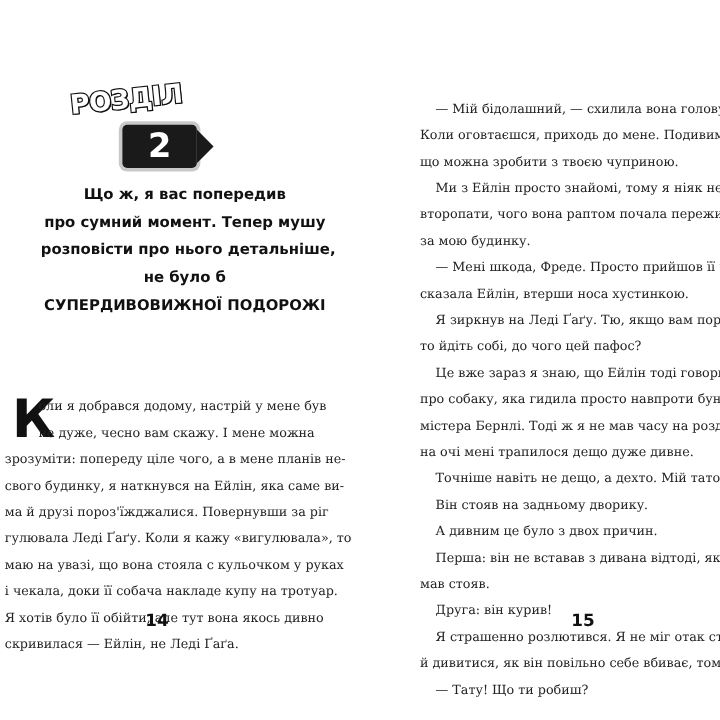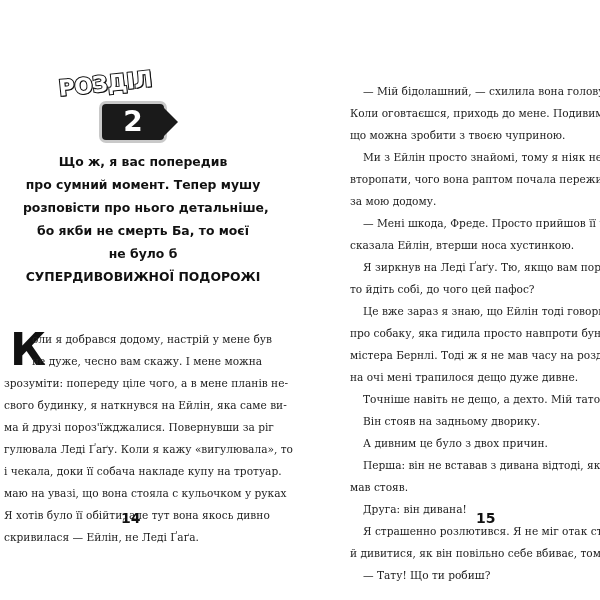--- a/index.html
+++ b/index.html
@@ -9,21 +9,21 @@
   .page-right { left:300px; width:300px; }
 
   .chapter-badge { position:absolute; left:60px; top:68px; width:120px; height:74px; }
   .chapter-word { position:absolute; left:0; top:8px; font-family:"DejaVu Sans", sans-serif; font-weight:bold; font-size:22px; color:#fff; letter-spacing:-0.5px;
     -webkit-text-stroke:2px #111; paint-order:stroke fill; transform:rotate(-6deg); transform-origin:left bottom; text-shadow:1px 1px 0 #111; }
   .chapter-plate { position:absolute; left:42px; top:36px; width:62px; height:36px; background:#1a1a1a; border-radius:4px;
     box-shadow:0 0 0 3px #c9c9c9; }
   .chapter-plate::after { content:""; position:absolute; right:-14px; top:4px; border-left:14px solid #1a1a1a; border-top:14px solid transparent; border-bottom:14px solid transparent; }
   .chapter-num { position:absolute; left:0; right:0; top:2px; text-align:center; color:#fff; font-family:"DejaVu Sans", sans-serif; font-weight:bold; font-size:28px; line-height:32px; }
 
-  .intro { position:absolute; left:23px; top:150px; width:240px; text-align:center; font-family:"DejaVu Sans", sans-serif; font-weight:bold; font-size:12.4px; line-height:23px; color:#111; }
+  .intro { position:absolute; left:34px; top:150px; width:240px; text-align:center; font-family:"DejaVu Sans", sans-serif; font-weight:bold; font-size:12.4px; line-height:23px; color:#111; }
   .intro div { white-space:nowrap; }
 
   .body-text { position:absolute; font-size:10.6px; line-height:22px; color:#222; text-align:justify; }
   .left-body { left:4px; top:328px; width:246px; }
   .right-body { left:350px; top:80px; width:246px; }
   .line { white-space:nowrap; display:block; text-align-last:justify; }
   .line.last { text-align-last:left; }
   .indent { padding-left:13px; }
   .dropcap-line { padding-left:28px; }
   .dropcap { position:absolute; left:10px; top:330px; font-family:"DejaVu Sans", sans-serif; font-weight:bold; font-size:44px; line-height:40px; color:#111; }
@@ -40,61 +40,60 @@
     <div class="chapter-word">РОЗДІЛ</div>
     <div class="chapter-plate">
       <div class="chapter-num">2</div>
     </div>
   </div>
 
   <div class="intro">
     <div>Що ж, я вас попередив</div>
     <div>про сумний момент. Тепер мушу</div>
     <div>розповісти про нього детальніше,</div>
-    <div>бо якби не смерть Ба, то моєї</div>
     <div>не було б</div>
     <div>СУПЕРДИВОВИЖНОЇ ПОДОРОЖІ</div>
   </div>
 
   <div class="dropcap">К</div>
   <div class="body-text left-body">
     <span class="line dropcap-line">оли я добрався додому, настрій у мене був</span>
     <span class="line dropcap-line">не дуже, чесно вам скажу. І мене можна</span>
     <span class="line">зрозуміти: попереду ціле чого, а в мене планів не-</span>
     <span class="line">свого будинку, я наткнувся на Ейлін, яка саме ви-</span>
     <span class="line">ма й друзі пороз'їжджалися. Повернувши за ріг</span>
     <span class="line">гулювала Леді Ґаґу. Коли я кажу «вигулювала», то</span>
+    <span class="line">маю на увазі, що вона стояла с кульочком у руках</span>
     <span class="line">і чекала, доки її собача накладе купу на тротуар.</span>
-    <span class="line">маю на увазі, що вона стояла с кульочком у руках</span>
     <span class="line">Я хотів було її обійти, але тут вона якось дивно</span>
     <span class="line last">скривилася — Ейлін, не Леді Ґаґа.</span>
   </div>
 
   <div class="page-number pn-left">14</div>
 </div>
 
 <div class="page page-right"></div>
 <div class="body-text right-body" id="right-body">
     <span class="line indent">— Мій бідолашний, — схилила вона голову. —</span>
     <span class="line">Коли оговтаєшся, приходь до мене. Подивимося,</span>
     <span class="line last">що можна зробити з твоєю чуприною.</span>
     <span class="line indent">Ми з Ейлін просто знайомі, тому я ніяк не міг</span>
     <span class="line">второпати, чого вона раптом почала переживати</span>
-    <span class="line last">за мою додому.</span>
+    <span class="line last">за мою будинку.</span>
     <span class="line indent">— Мені шкода, Фреде. Просто прийшов її час, —</span>
     <span class="line last">сказала Ейлін, втерши носа хустинкою.</span>
     <span class="line indent">Я зиркнув на Леді Ґаґу. Тю, якщо вам пора йти,</span>
     <span class="line last">то йдіть собі, до чого цей пафос?</span>
     <span class="line indent">Це вже зараз я знаю, що Ейлін тоді говорила не</span>
     <span class="line">про собаку, яка гидила просто навпроти бунгало</span>
     <span class="line">містера Бернлі. Тоді ж я не мав часу на роздуми, бо</span>
     <span class="line last">на очі мені трапилося дещо дуже дивне.</span>
     <span class="line indent last">Точніше навіть не дещо, а дехто. Мій тато.</span>
     <span class="line indent last">Він стояв на задньому дворику.</span>
     <span class="line indent last">А дивним це було з двох причин.</span>
     <span class="line indent">Перша: він не вставав з дивана відтоді, як зла-</span>
     <span class="line last">мав стояв.</span>
-    <span class="line indent last">Друга: він дивана!</span>
+    <span class="line indent last">Друга: він курив!</span>
     <span class="line indent">Я страшенно розлютився. Я не міг отак стояти</span>
     <span class="line">й дивитися, як він повільно себе вбиває, тому гук-</span>
     <span class="line indent last">— Тату! Що ти робиш?</span>
   </div>
 <div class="page-number pn-right">15</div>
 
 </body></html>

